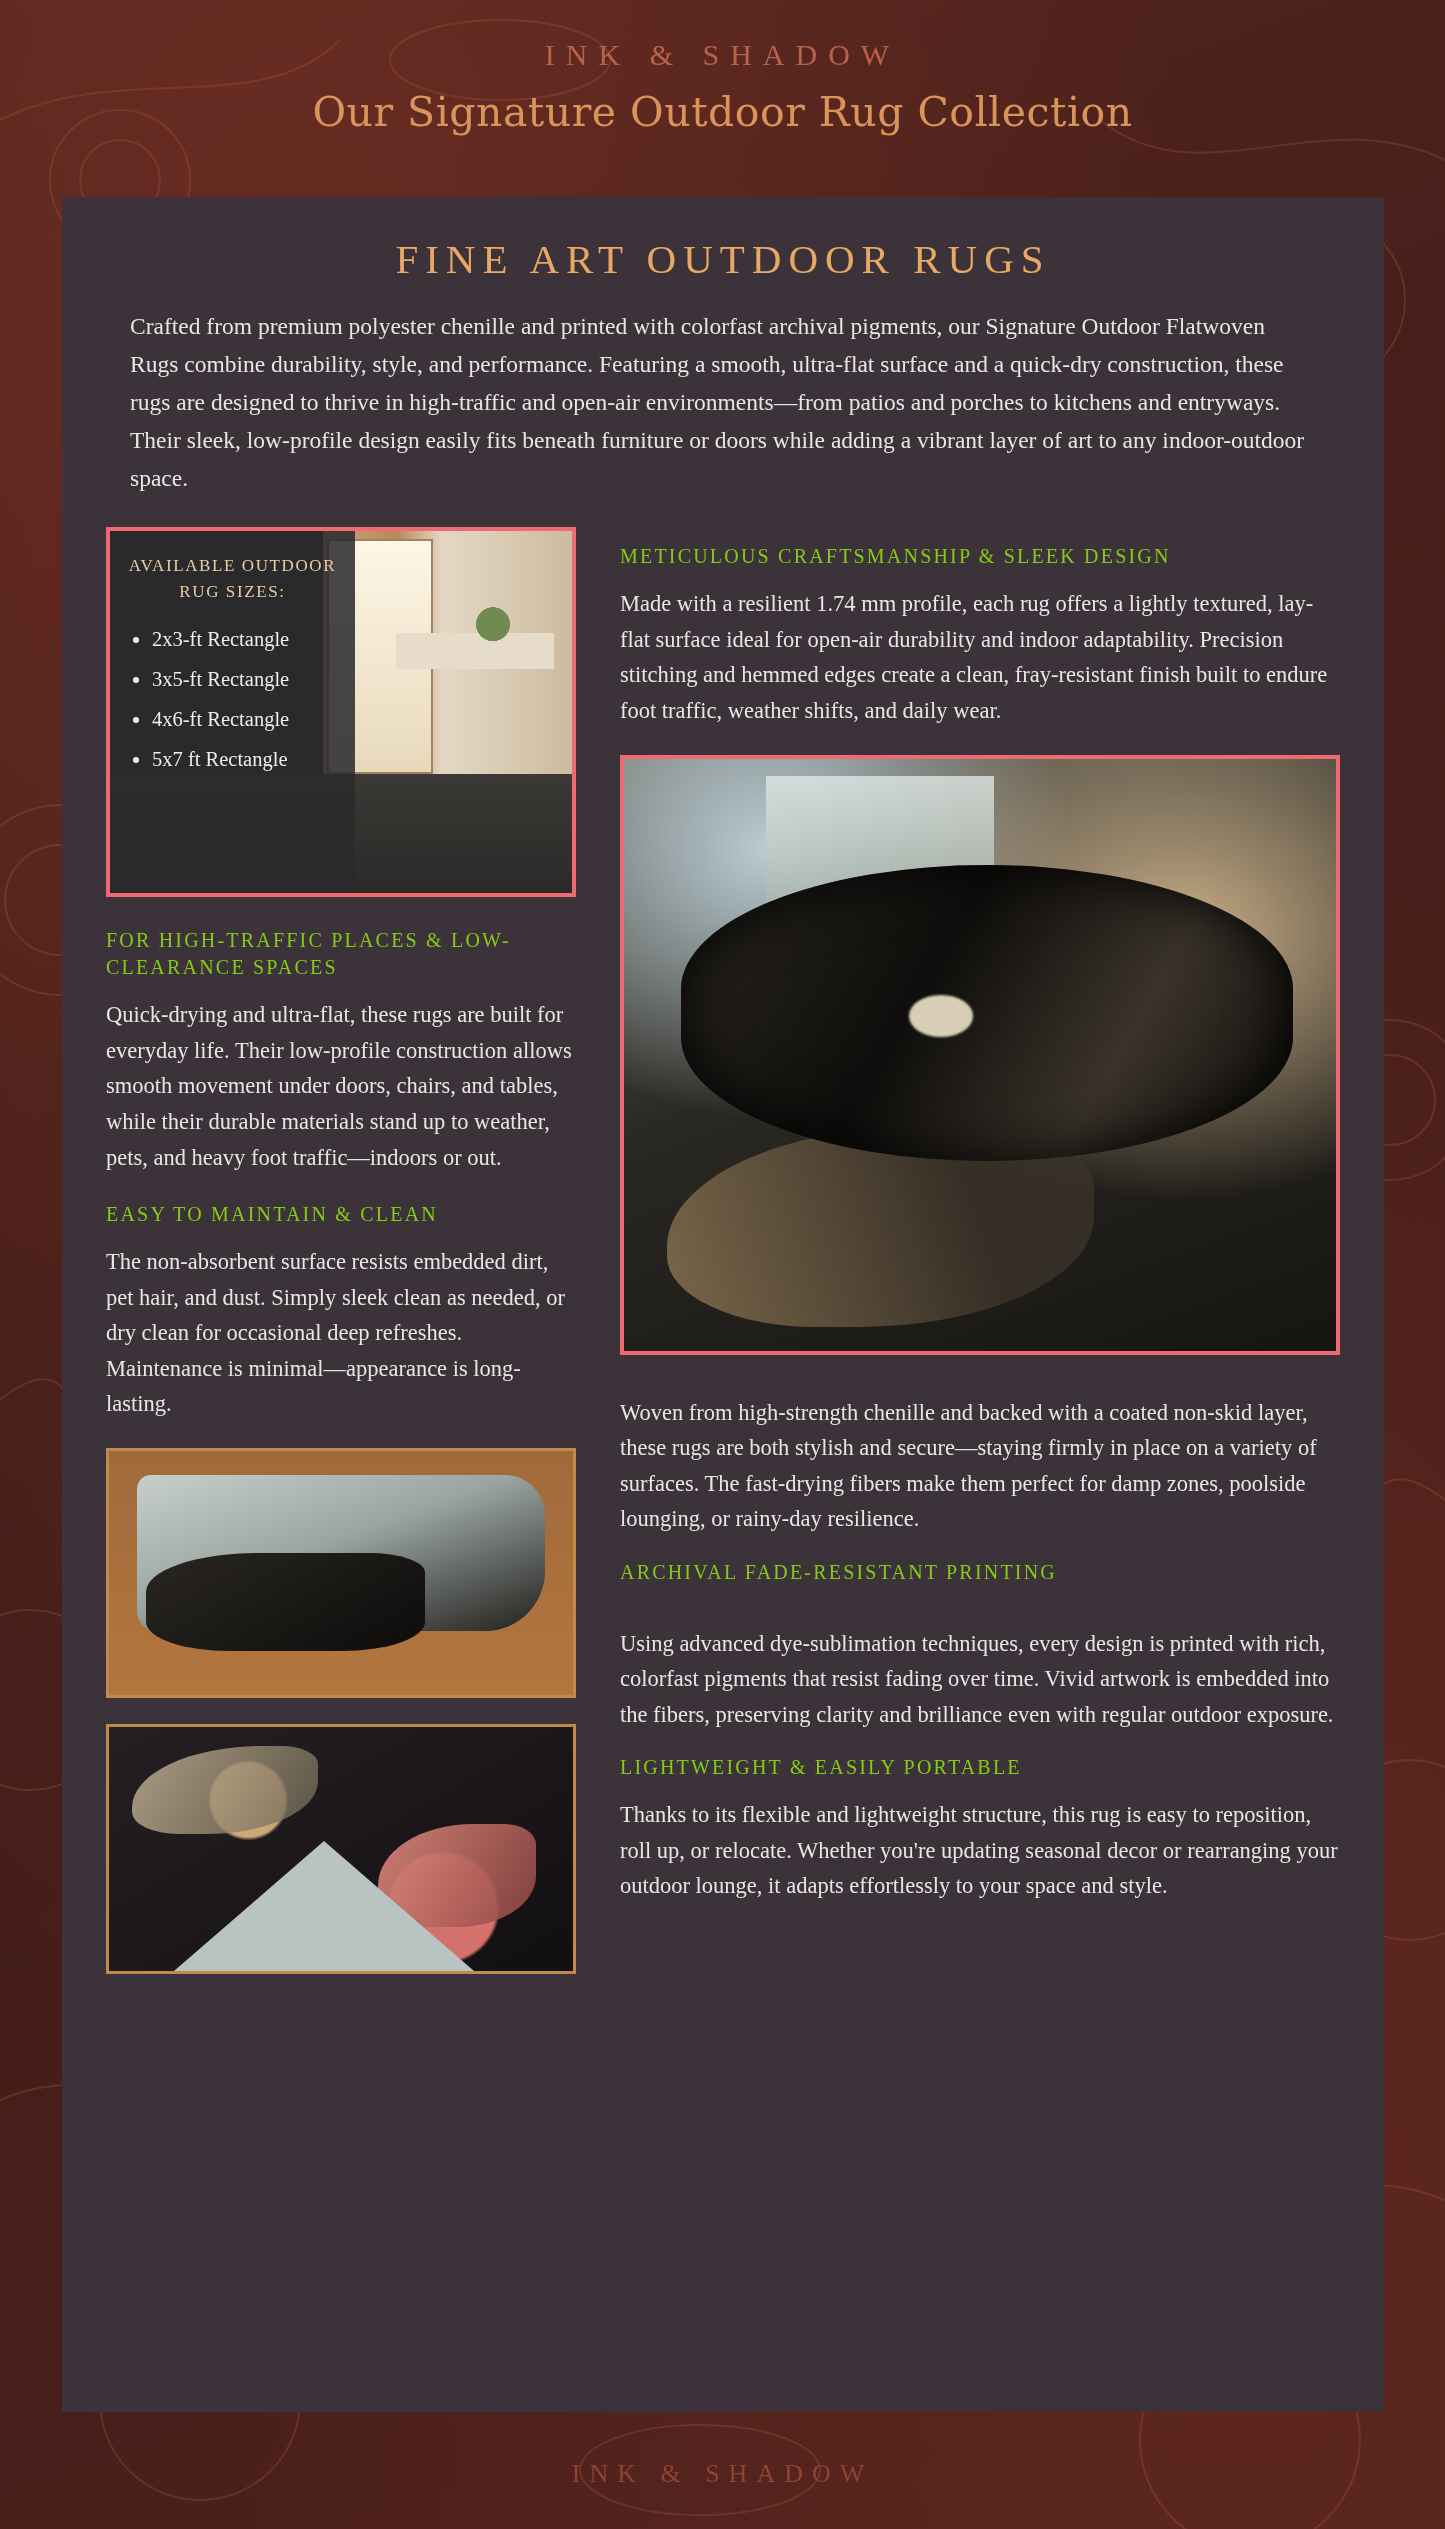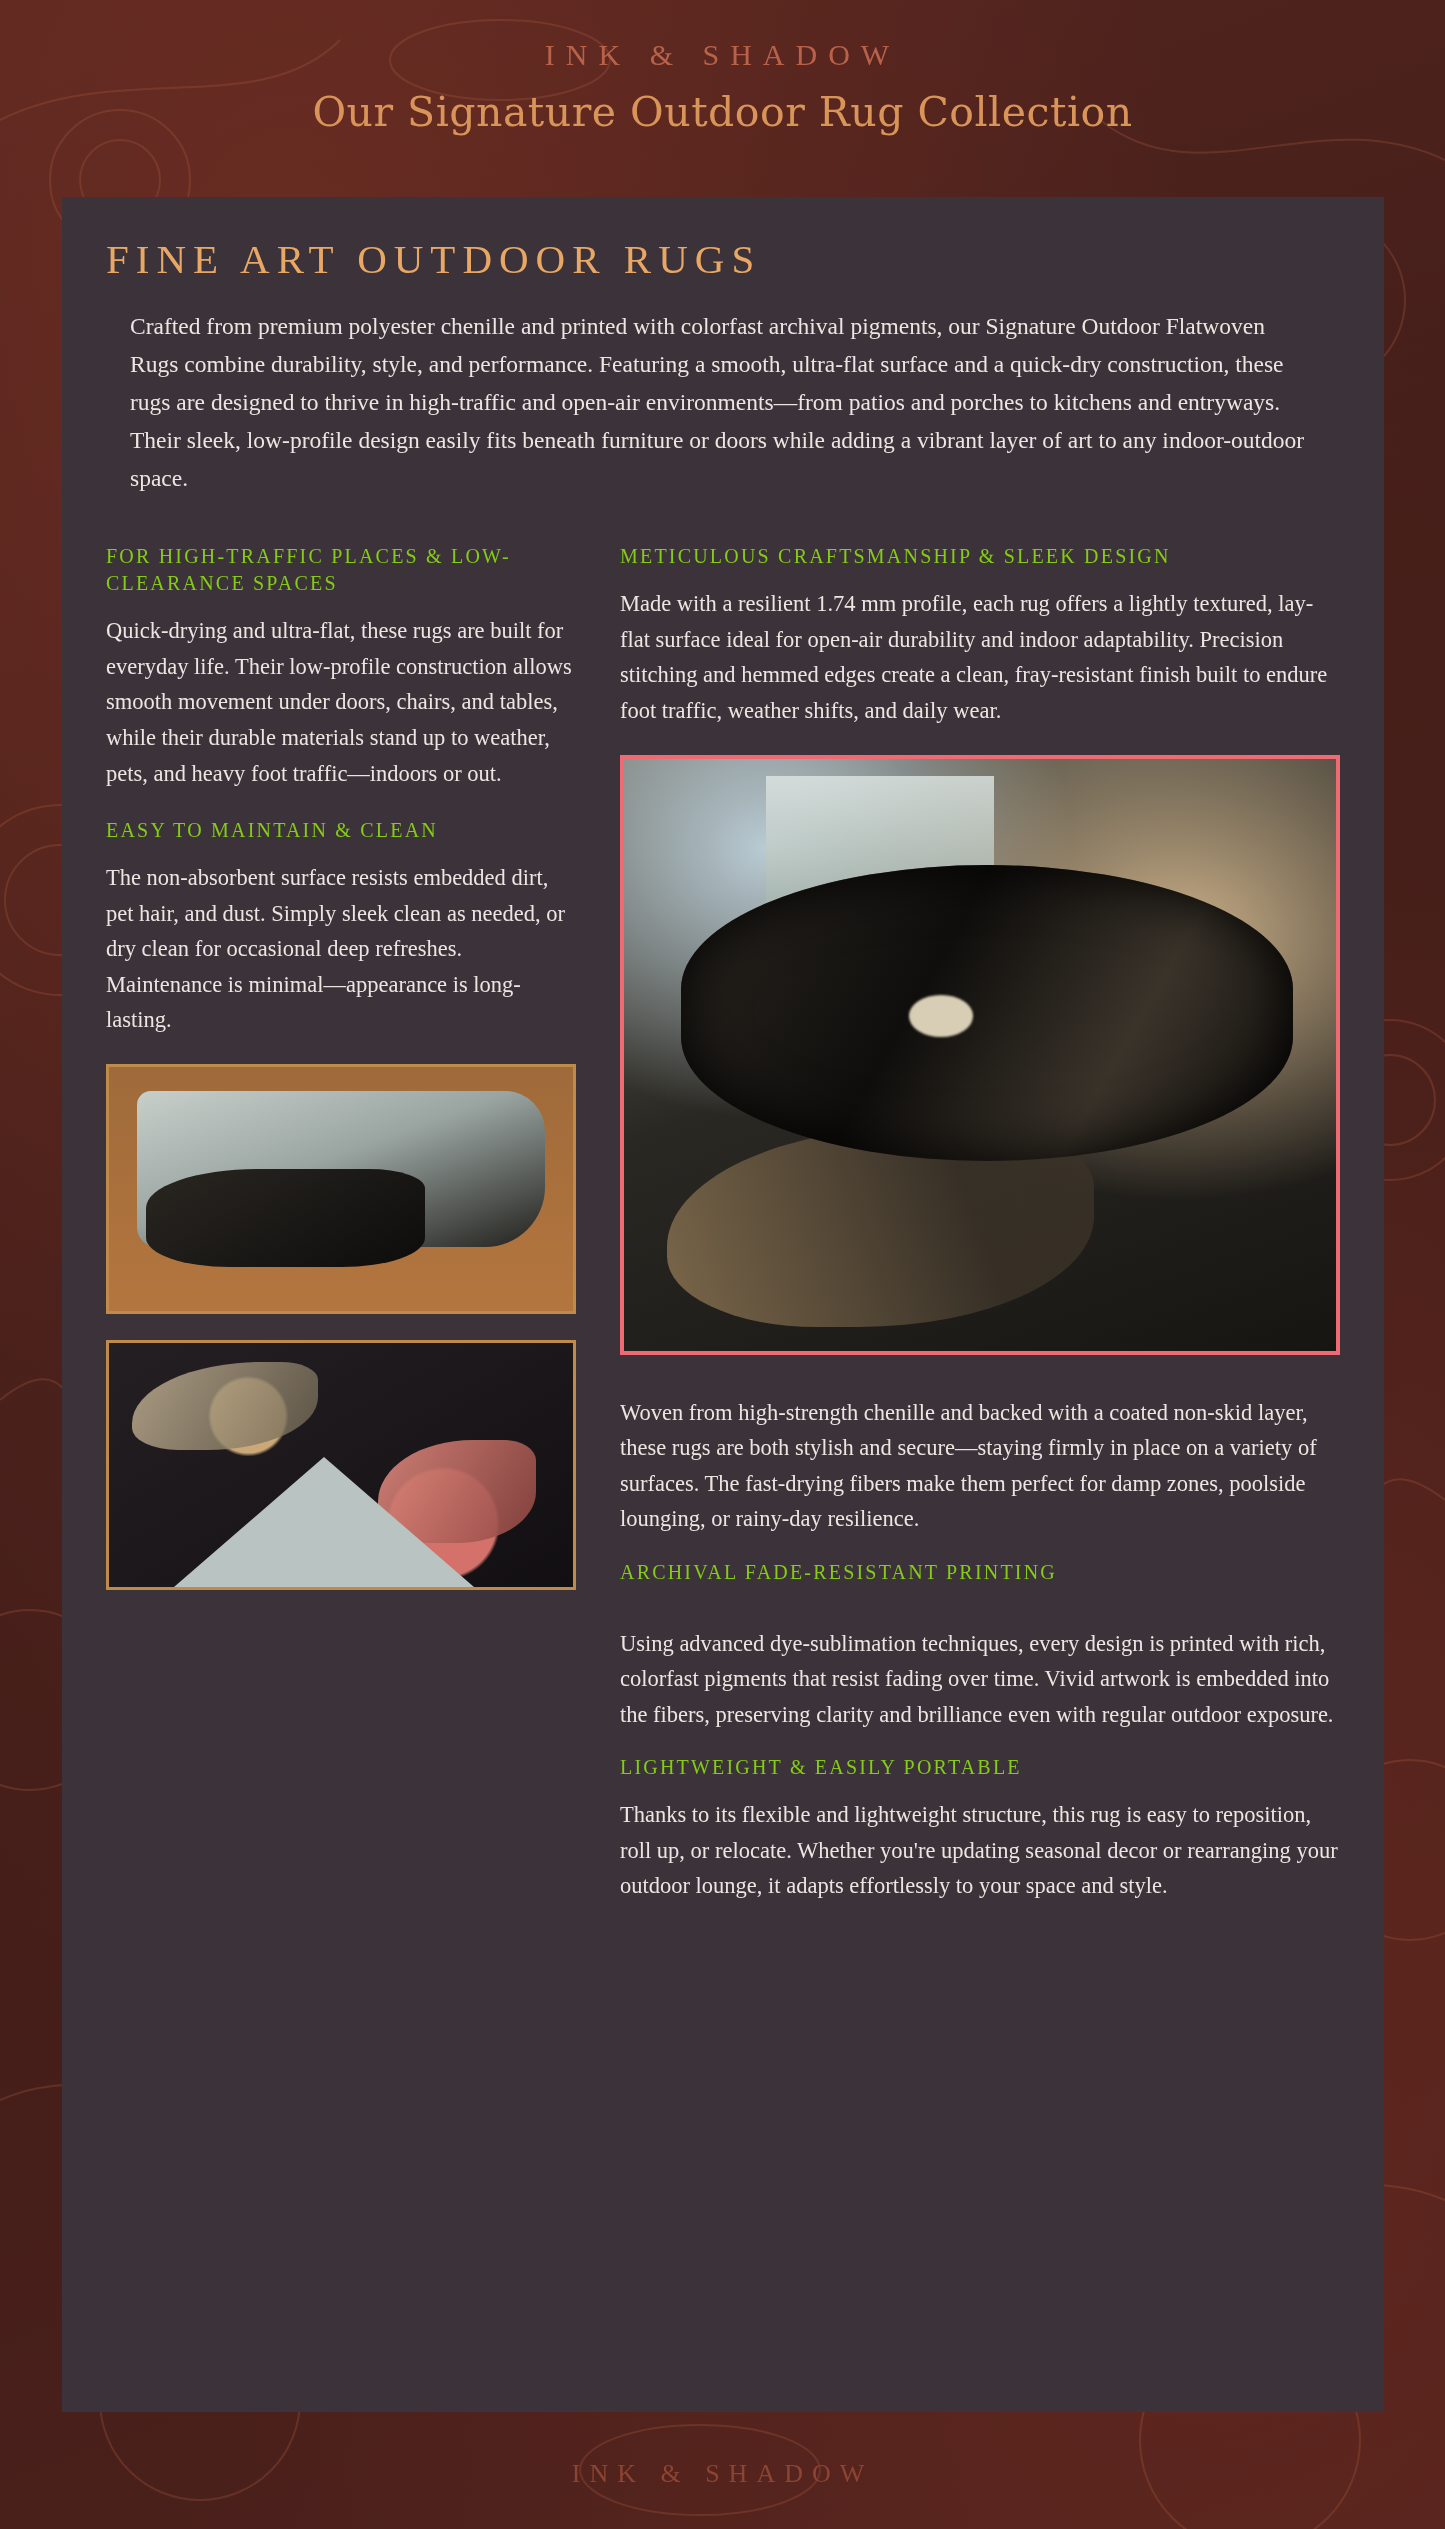--- a/index.html
+++ b/index.html
@@ -60,21 +60,21 @@
     position: absolute;
     left: 62px;
     top: 197px;
     width: 1322px;
     height: 2215px;
     background: #3b3339;
     box-sizing: border-box;
     padding: 26px 44px 0 44px;
   }
   .panel-title {
-    text-align: left;
+    text-align: center;
     color: #e8a765;
     font-size: 41px;
     letter-spacing: 7px;
     text-transform: uppercase;
     font-family: "Liberation Serif", serif;
     margin: 12px 0 24px 0;
   }
   .intro {
     color: #ece6e2;
     font-size: 23.5px;
@@ -333,20 +333,37 @@
 
 <div class="panel">
 
   <div class="panel-title">Fine Art Outdoor Rugs</div>
   <p class="intro">Crafted from premium polyester chenille and printed with colorfast archival pigments, our Signature Outdoor Flatwoven Rugs combine durability, style, and performance. Featuring a smooth, ultra-flat surface and a quick-dry construction, these rugs are designed to thrive in high-traffic and open-air environments—from patios and porches to kitchens and entryways. Their sleek, low-profile design easily fits beneath furniture or doors while adding a vibrant layer of art to any indoor-outdoor space.</p>
 
   <div class="cols">
 
     <div class="col-left">
 
+      <div class="img-frame frame-pink sizes-img">
+        <div class="sizes-photo">
+          <div class="door"></div>
+          <div class="table"></div>
+          <div class="plant"></div>
+          <div class="floor-rug"></div>
+        </div>
+        <div class="sizes-overlay">
+          <div class="hdr">Available Outdoor Rug Sizes:</div>
+          <ul>
+            <li>2x3-ft Rectangle</li>
+            <li>3x5-ft Rectangle</li>
+            <li>4x6-ft Rectangle</li>
+            <li>5x7 ft Rectangle</li>
+          </ul>
+        </div>
+      </div>
 
       <h3 class="sec">For High-Traffic Places &amp; Low-Clearance Spaces</h3>
       <p class="body">Quick-drying and ultra-flat, these rugs are built for everyday life. Their low-profile construction allows smooth movement under doors, chairs, and tables, while their durable materials stand up to weather, pets, and heavy foot traffic—indoors or out.</p>
 
       <h3 class="sec">Easy to Maintain &amp; Clean</h3>
       <p class="body">The non-absorbent surface resists embedded dirt, pet hair, and dust. Simply sleek clean as needed, or dry clean for occasional deep refreshes. Maintenance is minimal—appearance is long-lasting.</p>
 
       <div class="img-frame frame-gold backing-photo">
         <div class="fold"></div>
         <div class="dark"></div>

